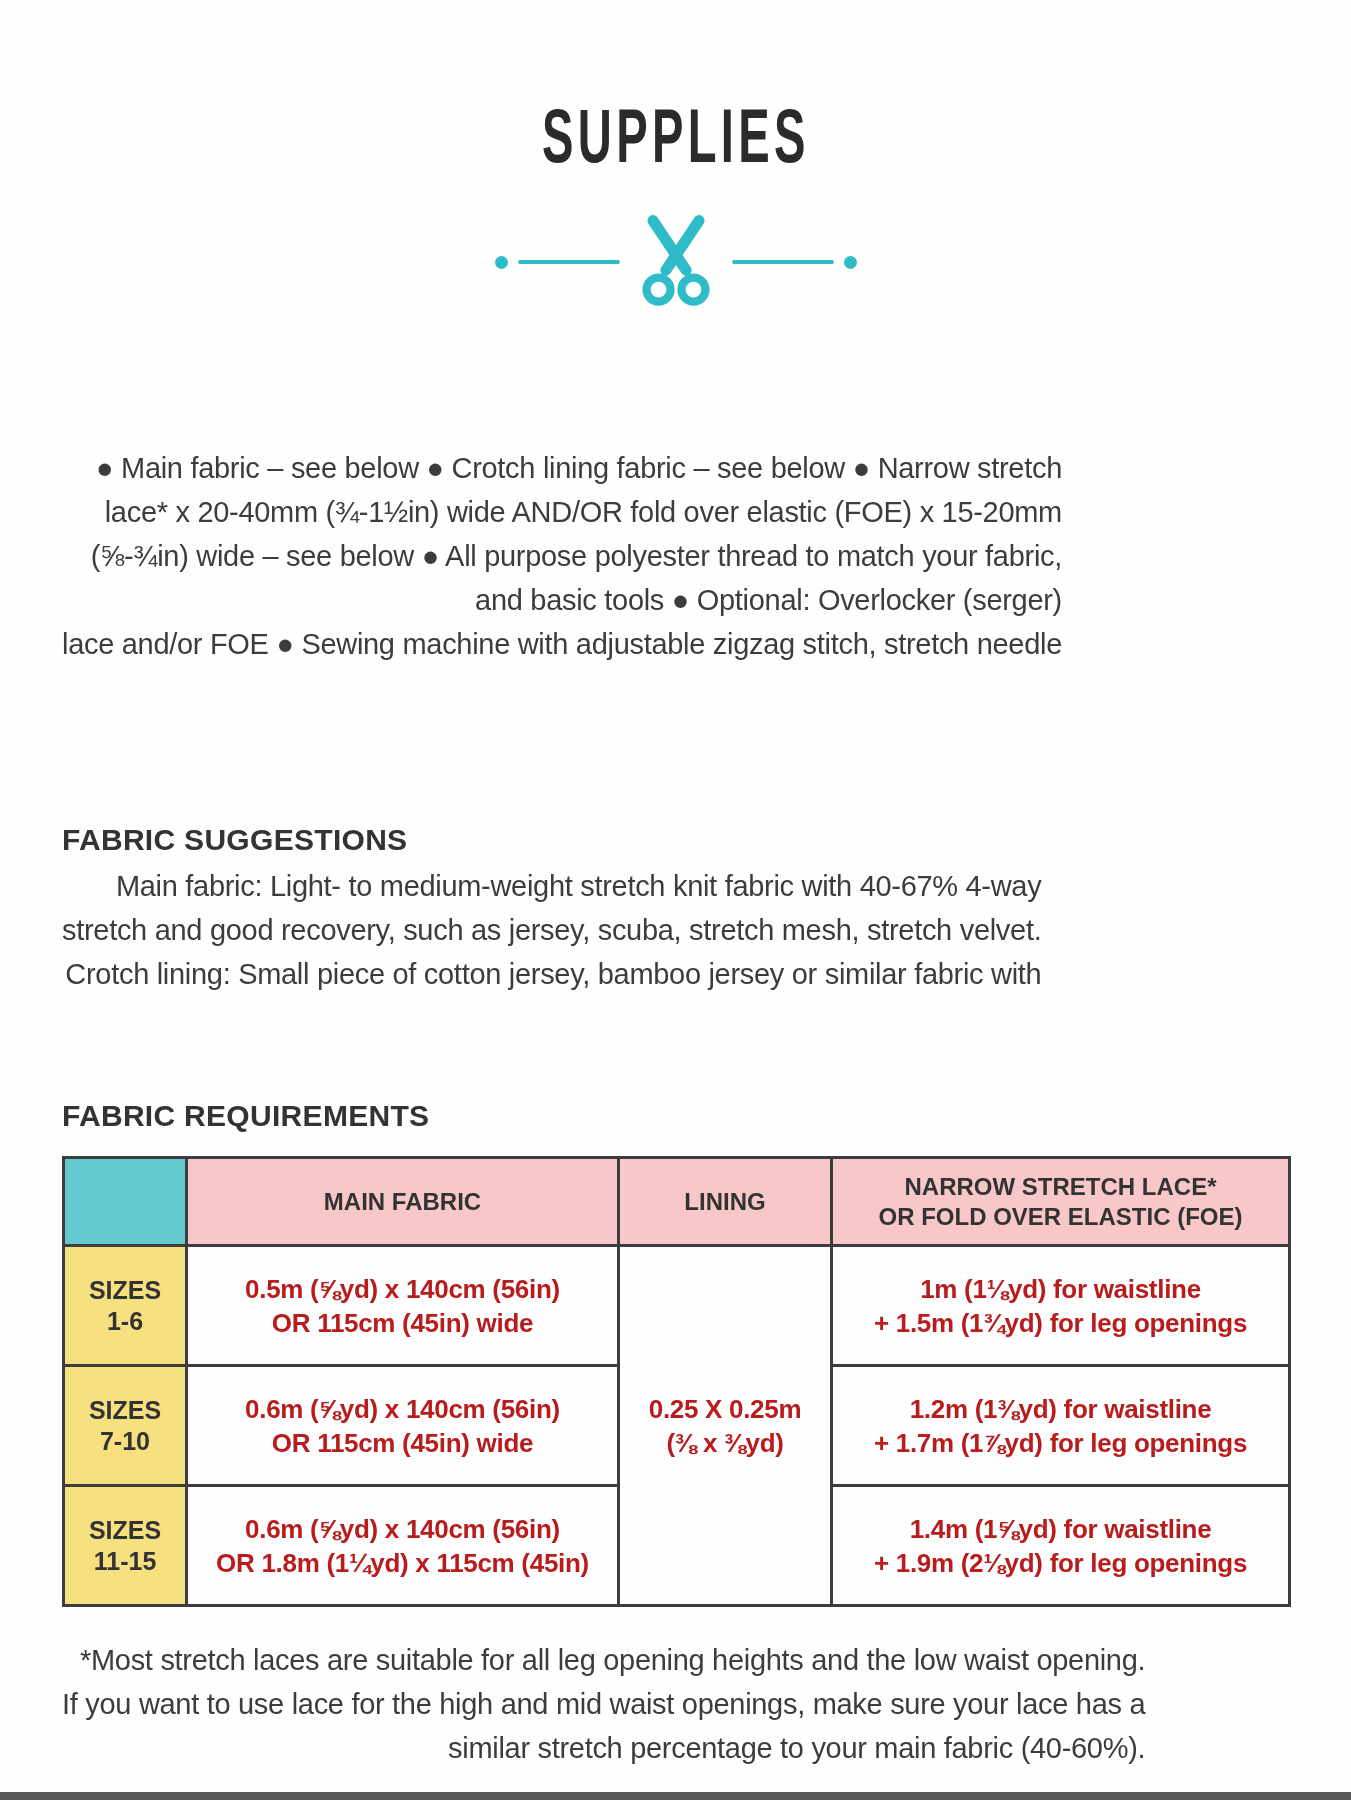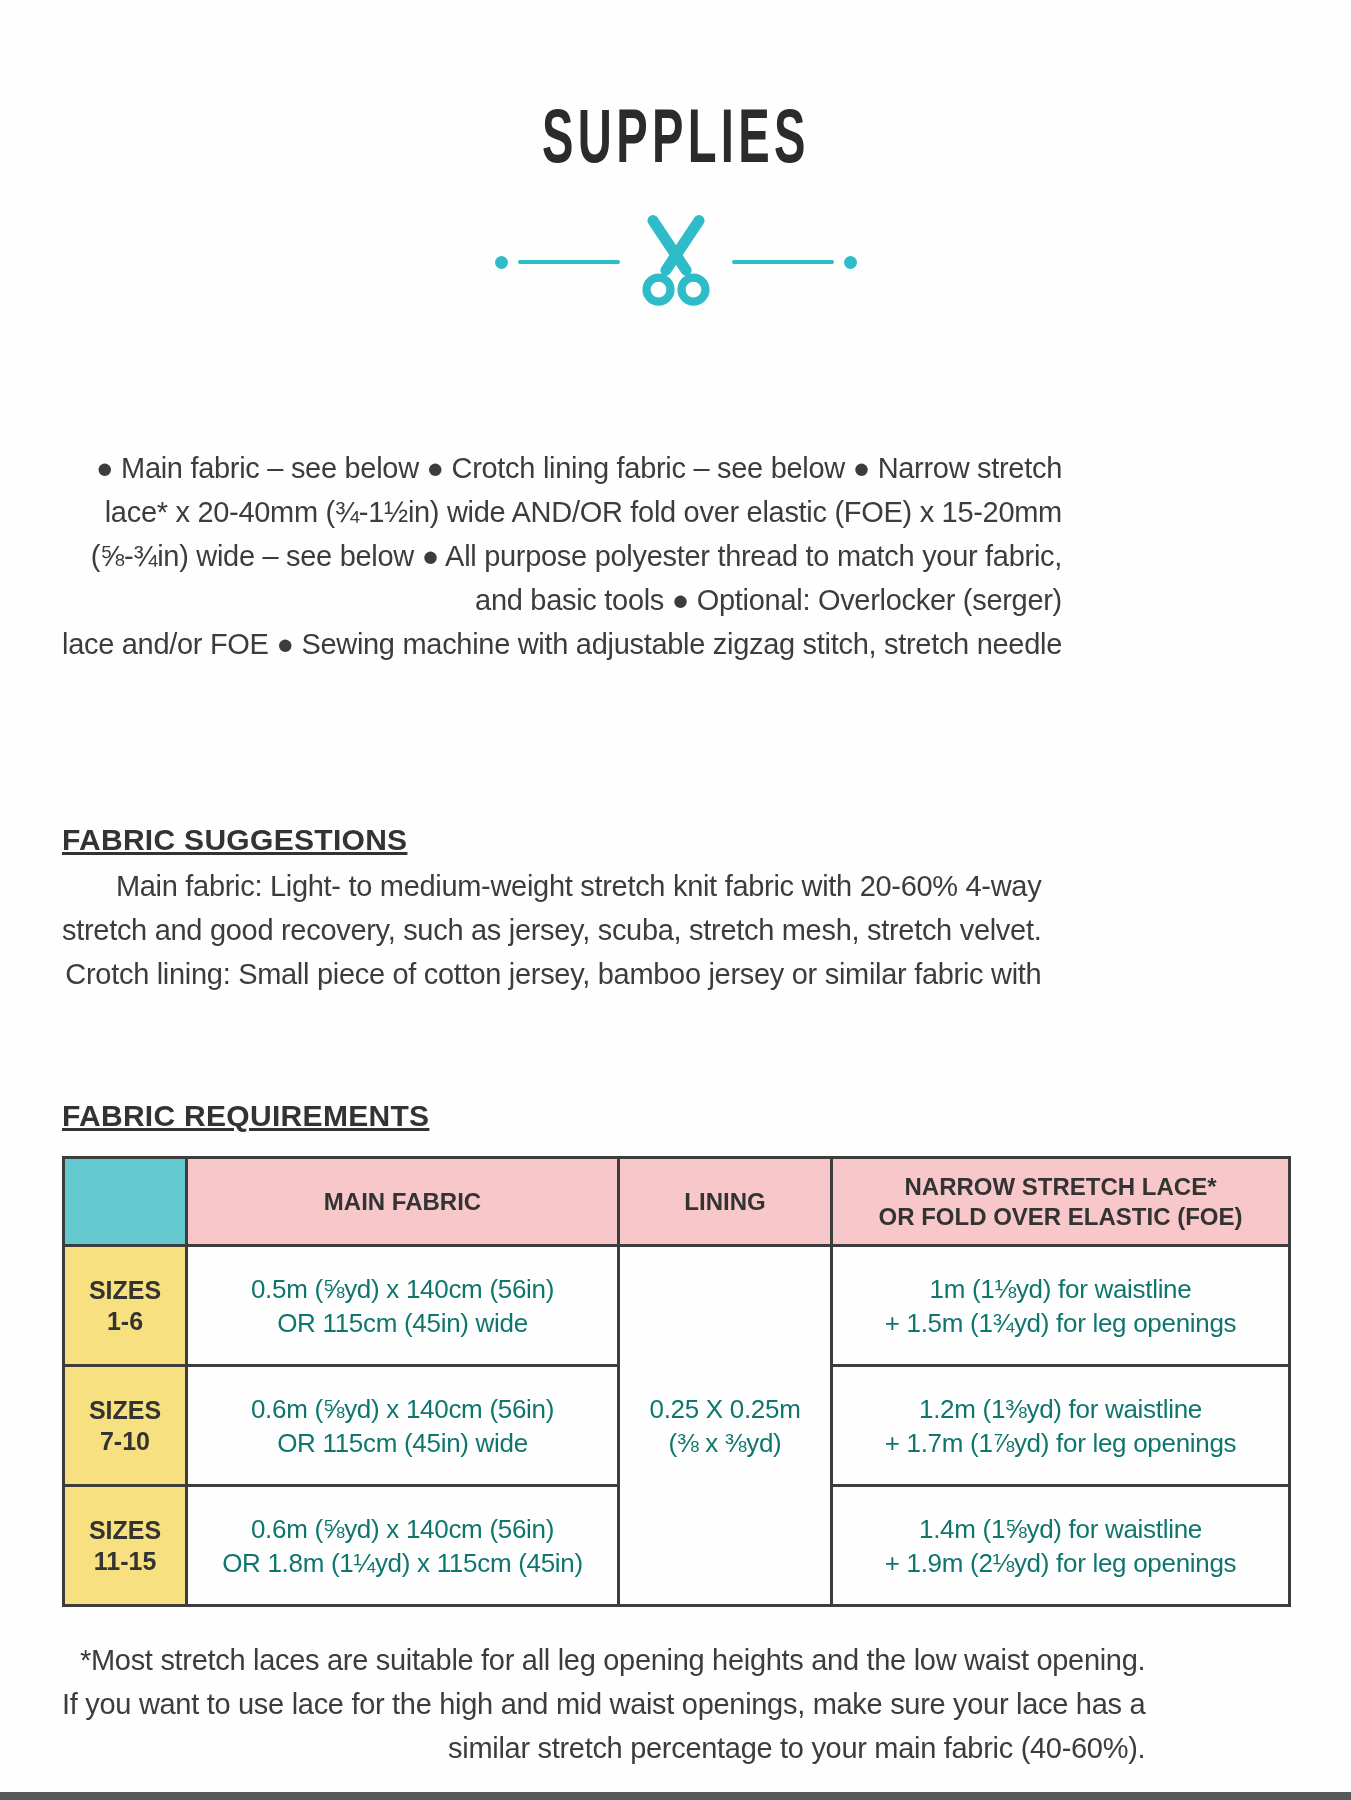--- a/index.html
+++ b/index.html
@@ -16,41 +16,41 @@
   .divider{
     position:absolute;top:212px;left:0;width:100%;height:100px;
     display:flex;justify-content:center;align-items:center;gap:10px;
     color:var(--accent_teal,#2ebcc8);
   }
   .div-line{width:102px;height:4px;border-radius:2px;background:var(--accent_teal,#2ebcc8);}
   .div-dot{width:13px;height:13px;border-radius:50%;background:var(--accent_teal,#2ebcc8);}
   .scissors{width:92px;height:96px;flex:0 0 auto;}
   .para{position:absolute;left:62px;margin:0;font-size:29px;line-height:44px;letter-spacing:-0.3px;color:#3c3c3c;text-align:right;}
   .para .tline{white-space:nowrap;}
-  .sec-heading{position:absolute;left:62px;margin:0;font-size:30px;font-weight:700;letter-spacing:0.3px;color:#333;line-height:40px;text-decoration:underline;}
+  .sec-heading{position:absolute;left:62px;margin:0;font-size:30px;font-weight:700;letter-spacing:0.3px;color:#333;line-height:40px;}
   #supplies-para{top:446px;}
   #fs-heading{top:820px;}
   #fs-para{top:864px;}
   #fr-heading{top:1096px;}
   .req-table{
     position:absolute;left:62px;top:1156px;width:1226px;
     border-collapse:collapse;table-layout:fixed;
   }
   .req-table th,.req-table td{
     border:3px solid var(--table_border,#3d3d3d);
     text-align:center;vertical-align:middle;padding:2px 6px;
   }
   .req-table thead tr{height:88px;}
   .req-table tbody tr{height:120px;}
   .hd{font-size:24px;font-weight:700;line-height:30px;color:#333;letter-spacing:0;}
   .c-teal{background:var(--table_header_teal,#63c9cf);}
   .c-pink{background:var(--table_header_pink,#f8c7c9);}
   .c-yellow{background:var(--table_sizes_yellow,#f6e07f);}
   .sz{font-size:25px;font-weight:700;line-height:31px;color:#333;}
-  .cell{font-size:26px;font-weight:400;line-height:34px;color:#0f766e;letter-spacing:-0.3px;}
+  .cell{font-size:26px;font-weight:700;line-height:34px;color:#b91c1c;letter-spacing:-0.3px;}
   #footnote-para{top:1638px;}
   .bottom-bar{position:absolute;left:0;bottom:0;width:100%;height:8px;background:#585858;}
 </style>
 </head>
 <body>
 
 <h1 class="title"><span class="title-inner">SUPPLIES</span></h1>
 
 <div class="divider">
   <span class="div-dot"></span>
@@ -70,21 +70,21 @@
 <div class="para" id="supplies-para">
   <div class="tline">● Main fabric – see below ● Crotch lining fabric – see below ● Narrow stretch</div>
   <div class="tline">lace* x 20-40mm (¾-1½in) wide AND/OR fold over elastic (FOE) x 15-20mm</div>
   <div class="tline">(⅝-¾in) wide – see below ● All purpose polyester thread to match your fabric,</div>
   <div class="tline">and basic tools ● Optional: Overlocker (serger)</div>
   <div class="tline">lace and/or FOE ● Sewing machine with adjustable zigzag stitch, stretch needle</div>
 </div>
 
 <h2 class="sec-heading" id="fs-heading">FABRIC SUGGESTIONS</h2>
 <div class="para" id="fs-para">
-  <div class="tline">Main fabric: Light- to medium-weight stretch knit fabric with 20-60% 4-way</div>
+  <div class="tline">Main fabric: Light- to medium-weight stretch knit fabric with 40-67% 4-way</div>
   <div class="tline">stretch and good recovery, such as jersey, scuba, stretch mesh, stretch velvet.</div>
   <div class="tline">Crotch lining: Small piece of cotton jersey, bamboo jersey or similar fabric with</div>
 </div>
 
 <h2 class="sec-heading" id="fr-heading">FABRIC REQUIREMENTS</h2>
 
 <table class="req-table">
   <colgroup>
     <col style="width:123px">
       <col style="width:432px">

